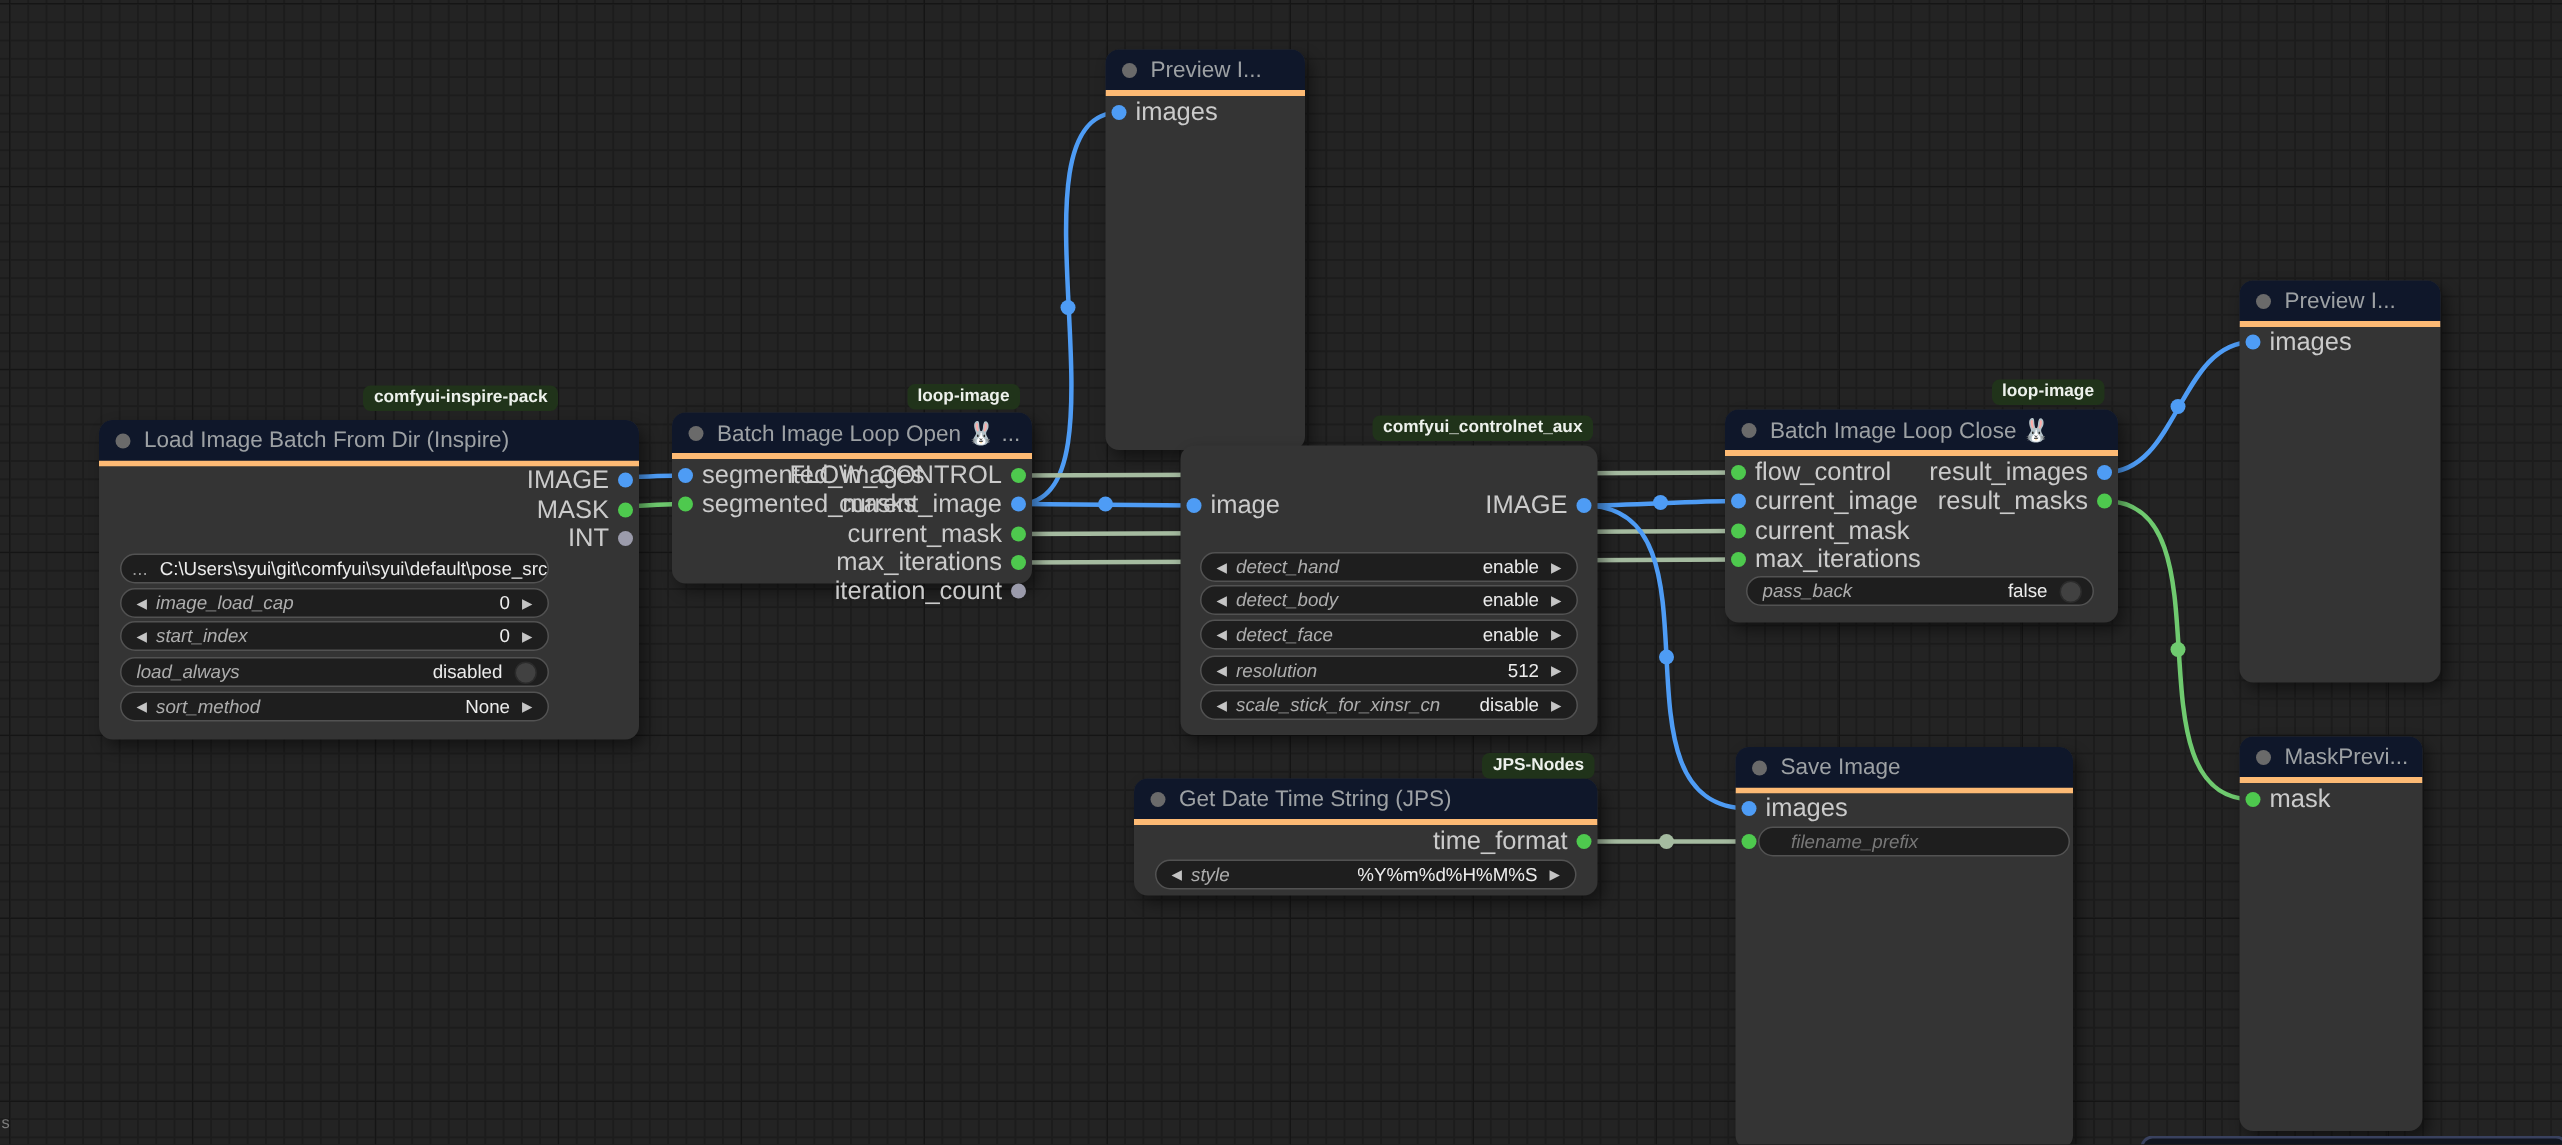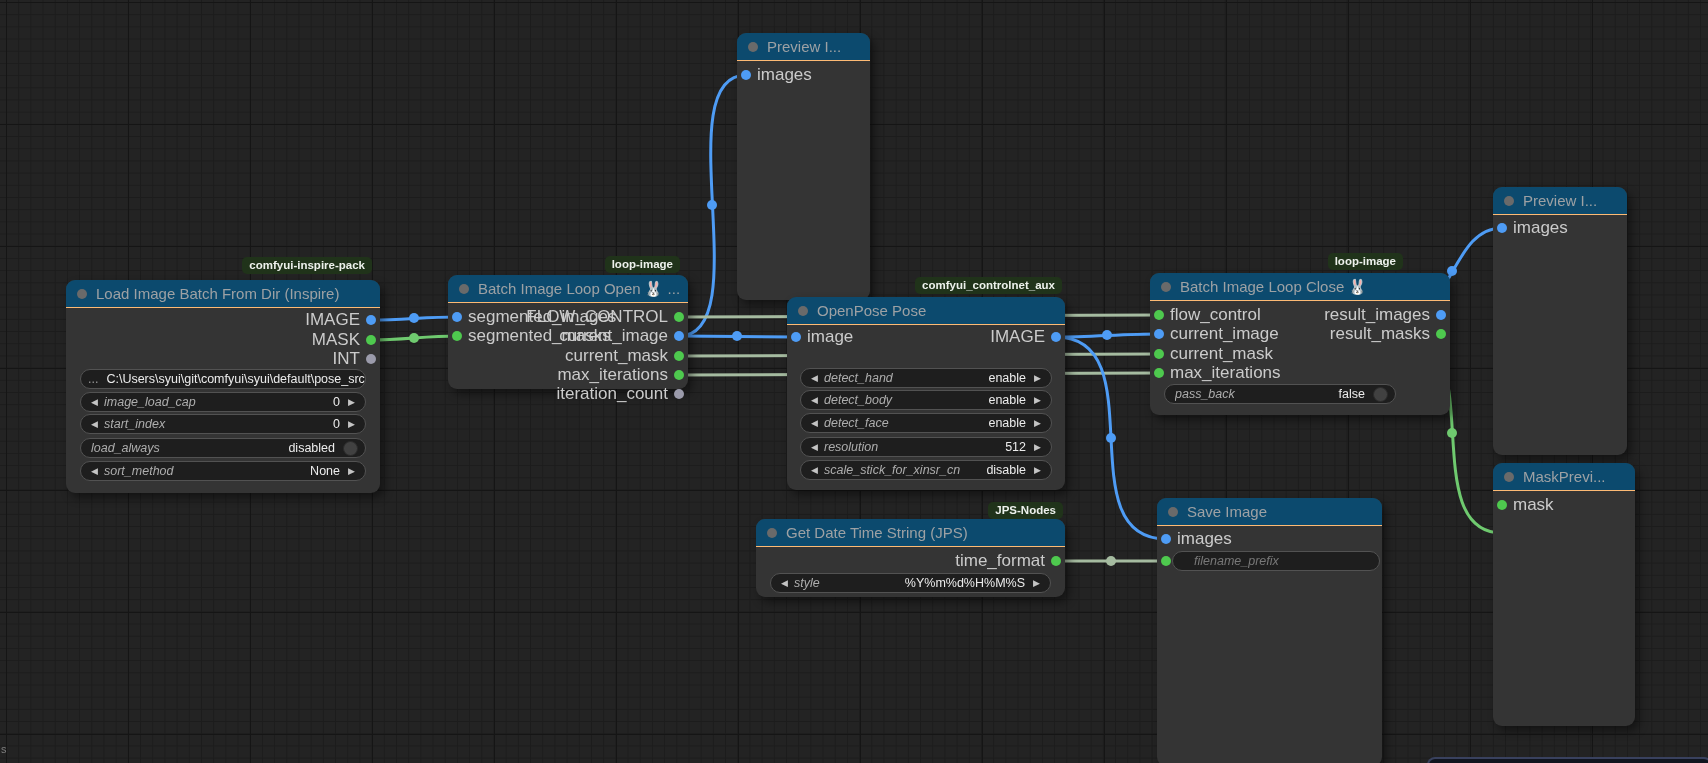--- a/index.html
+++ b/index.html
@@ -24,22 +24,22 @@
   .ldot.blue{fill:#4e9cf5;}
   .ldot.green{fill:#6fca6f;}
   .ldot.pale{fill:#a5bba0;}
 
   .node{
     position:absolute;z-index:2;background:#343434;border-radius:9px;
     box-shadow:4px 5px 10px rgba(0,0,0,.45);
   }
   .node-title{
     position:absolute;top:0;left:0;right:0;height:27px;
-    background:#0c4a6e;border-radius:9px 9px 0 0;
-    border-bottom:1px solid #fdba74;
+    background:#0f172a;border-radius:9px 9px 0 0;
+    border-bottom:4px solid #fdba74;
     display:flex;align-items:center;gap:9px;padding:0 11px;
     color:#9da1a4;font-size:15px;white-space:nowrap;overflow:hidden;
   }
   .collapse-dot{width:10px;height:10px;border-radius:50%;background:#6a6a6a;flex:none;}
   .slot{position:absolute;left:0;right:0;height:20px;display:flex;align-items:center;
     font-size:17px;color:#cbcbcb;white-space:nowrap;}
   .slot.in{padding-left:20px;}
   .slot.out{justify-content:flex-end;padding-right:20px;}
   .dot{position:absolute;width:10px;height:10px;border-radius:50%;top:50%;transform:translateY(-50%);}
   .slot.in .dot{left:4px;}
@@ -95,21 +95,21 @@
     <path class="link blue" d="M1056,337 C1156,337 1066,539 1166,539"></path>
     <circle class="ldot blue" cx="1111" cy="438" r="5"></circle>
     <path class="link pale" d="M1056,561 C1091,561 1131,561 1166,561"></path>
     <circle class="ldot pale" cx="1111" cy="561" r="5"></circle>
     <path class="link blue" d="M1403,315 C1453,315 1452,228 1502,228"></path>
     <circle class="ldot blue" cx="1452" cy="271" r="5"></circle>
     <path class="link green" d="M1403,334 C1490,334 1415,533 1502,533"></path>
     <circle class="ldot green" cx="1452" cy="433" r="5"></circle>
   </svg>
 
-  <div class="node" style="left:66px;top:280px;width:314px;height:213px;">
+  <div class="node" style="left:66px;top:280px;width:360px;height:213px;">
     <div class="node-title">
       <span class="collapse-dot"></span>
       <span>Load Image Batch From Dir (Inspire)</span>
     </div>
     <div class="slot out" style="top:30px">
       <span>IMAGE</span>
       <span class="dot blue"></span>
     </div>
     <div class="slot out" style="top:50px">
       <span>MASK</span>
@@ -188,24 +188,20 @@
       <span class="collapse-dot"></span>
       <span>Preview I...</span>
     </div>
     <div class="slot in" style="top:32px">
       <span class="dot blue"></span>
       <span>images</span>
     </div>
   </div>
 
   <div class="node" style="left:787px;top:297px;width:278px;height:193px;">
-    <div class="node-title">
-      <span class="collapse-dot"></span>
-      <span>OpenPose Pose</span>
-    </div>
     <div class="slot in" style="top:30px">
       <span class="dot blue"></span>
       <span>image</span>
     </div>
     <div class="slot out" style="top:30px">
       <span>IMAGE</span>
       <span class="dot blue"></span>
     </div>
     <div class="widget" style="top:71px;left:13px;width:252px;">
       <span class="arrow">◀</span>
@@ -249,21 +245,21 @@
       <span class="dot green"></span>
     </div>
     <div class="widget" style="top:54px;left:14px;width:281px;">
       <span class="arrow">◀</span>
       <span class="wname">style</span>
       <span class="wvalue">%Y%m%d%H%M%S</span>
       <span class="arrow">▶</span>
     </div>
   </div>
 
-  <div class="node" style="left:1150px;top:273px;width:300px;height:142px;">
+  <div class="node" style="left:1150px;top:273px;width:262px;height:142px;">
     <div class="node-title">
       <span class="collapse-dot"></span>
       <span>Batch Image Loop Close 🐰</span>
     </div>
     <div class="slot in" style="top:32px">
       <span class="dot green"></span>
       <span>flow_control</span>
     </div>
     <div class="slot in" style="top:51px">
       <span class="dot blue"></span>
@@ -313,21 +309,21 @@
     <div class="node-title">
       <span class="collapse-dot"></span>
       <span>Preview I...</span>
     </div>
     <div class="slot in" style="top:31px">
       <span class="dot blue"></span>
       <span>images</span>
     </div>
   </div>
 
-  <div class="node" style="left:1493px;top:463px;width:142px;height:263px;">
+  <div class="node" style="left:1493px;top:491px;width:122px;height:263px;">
     <div class="node-title">
       <span class="collapse-dot"></span>
       <span>MaskPrevi...</span>
     </div>
     <div class="slot in" style="top:32px">
       <span class="dot green"></span>
       <span>mask</span>
     </div>
   </div>
 

